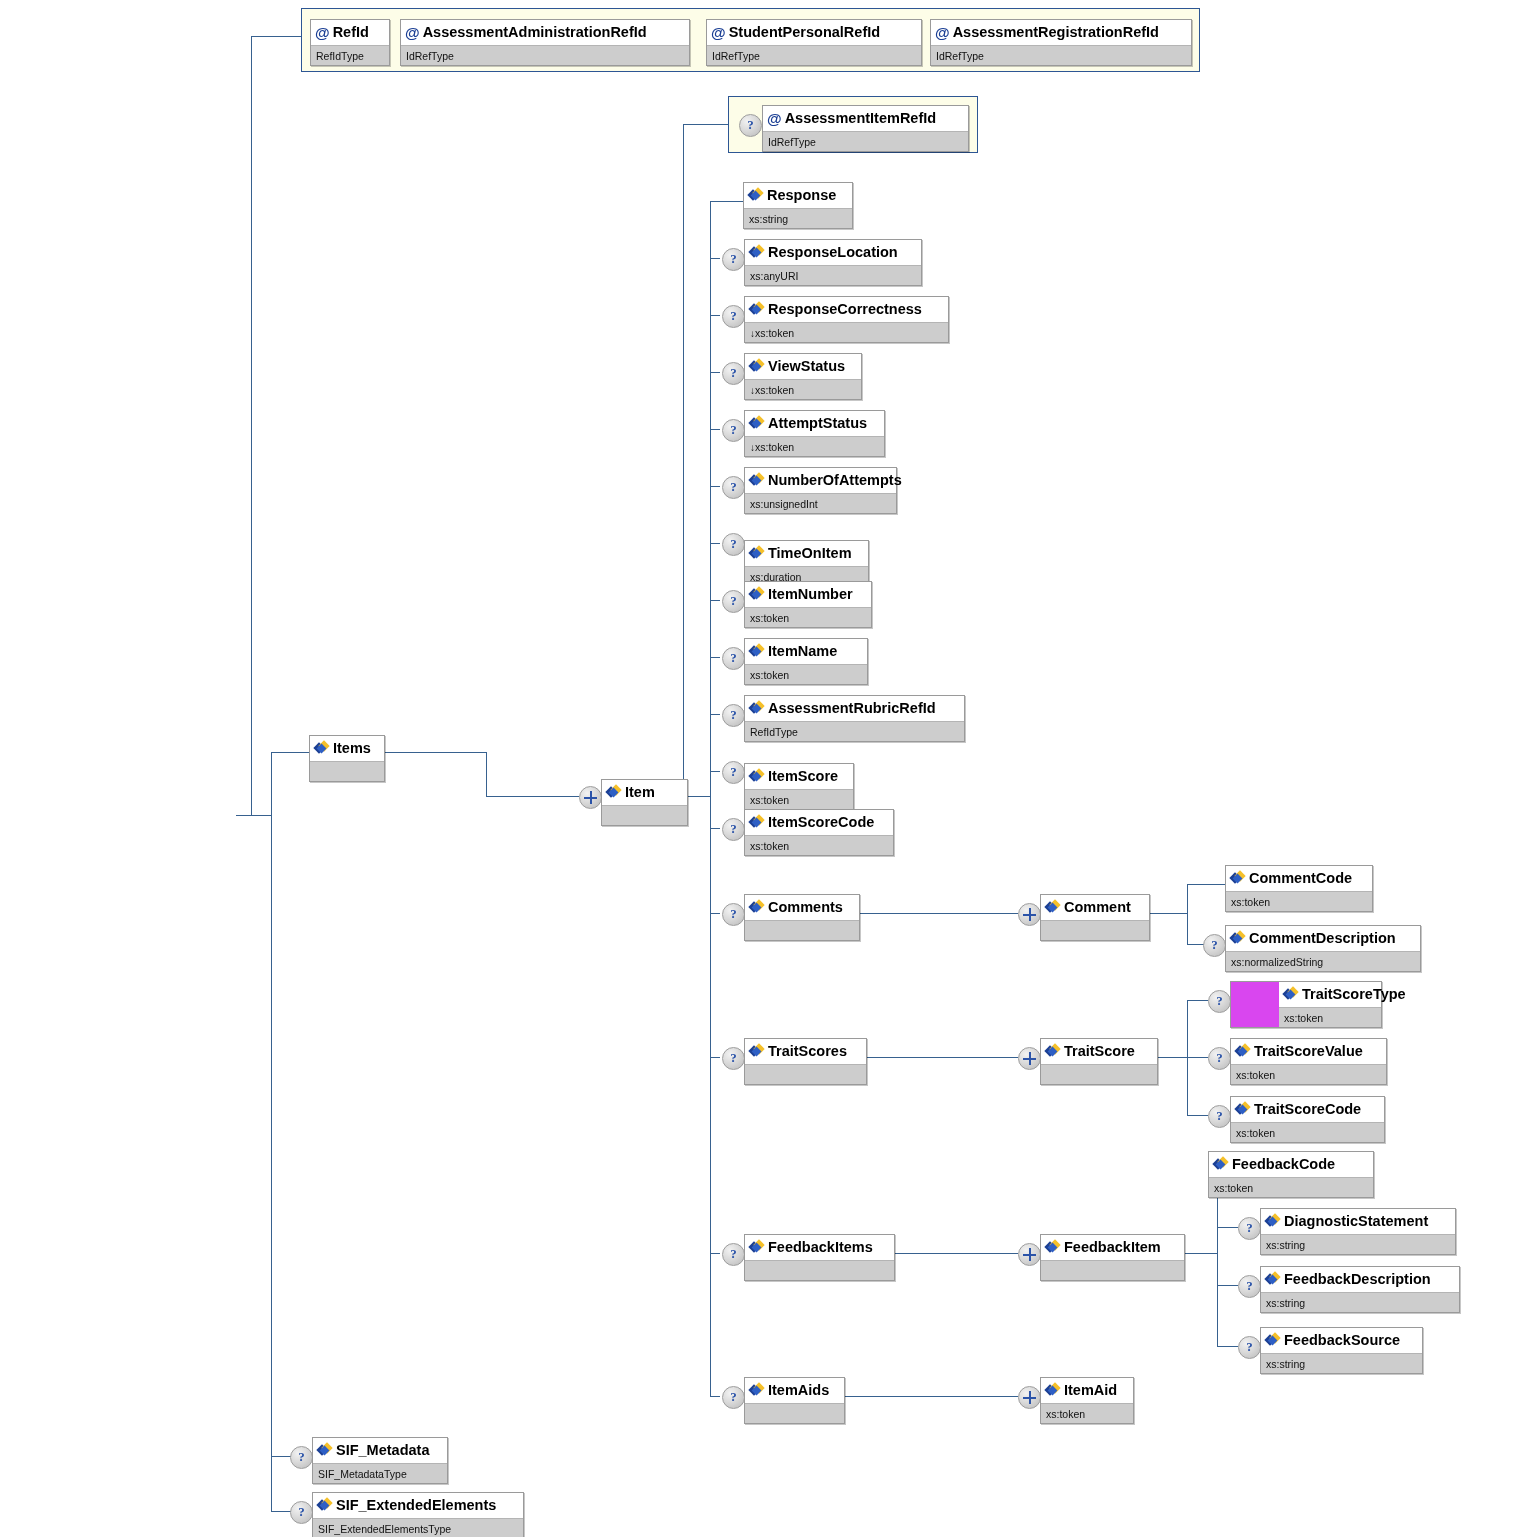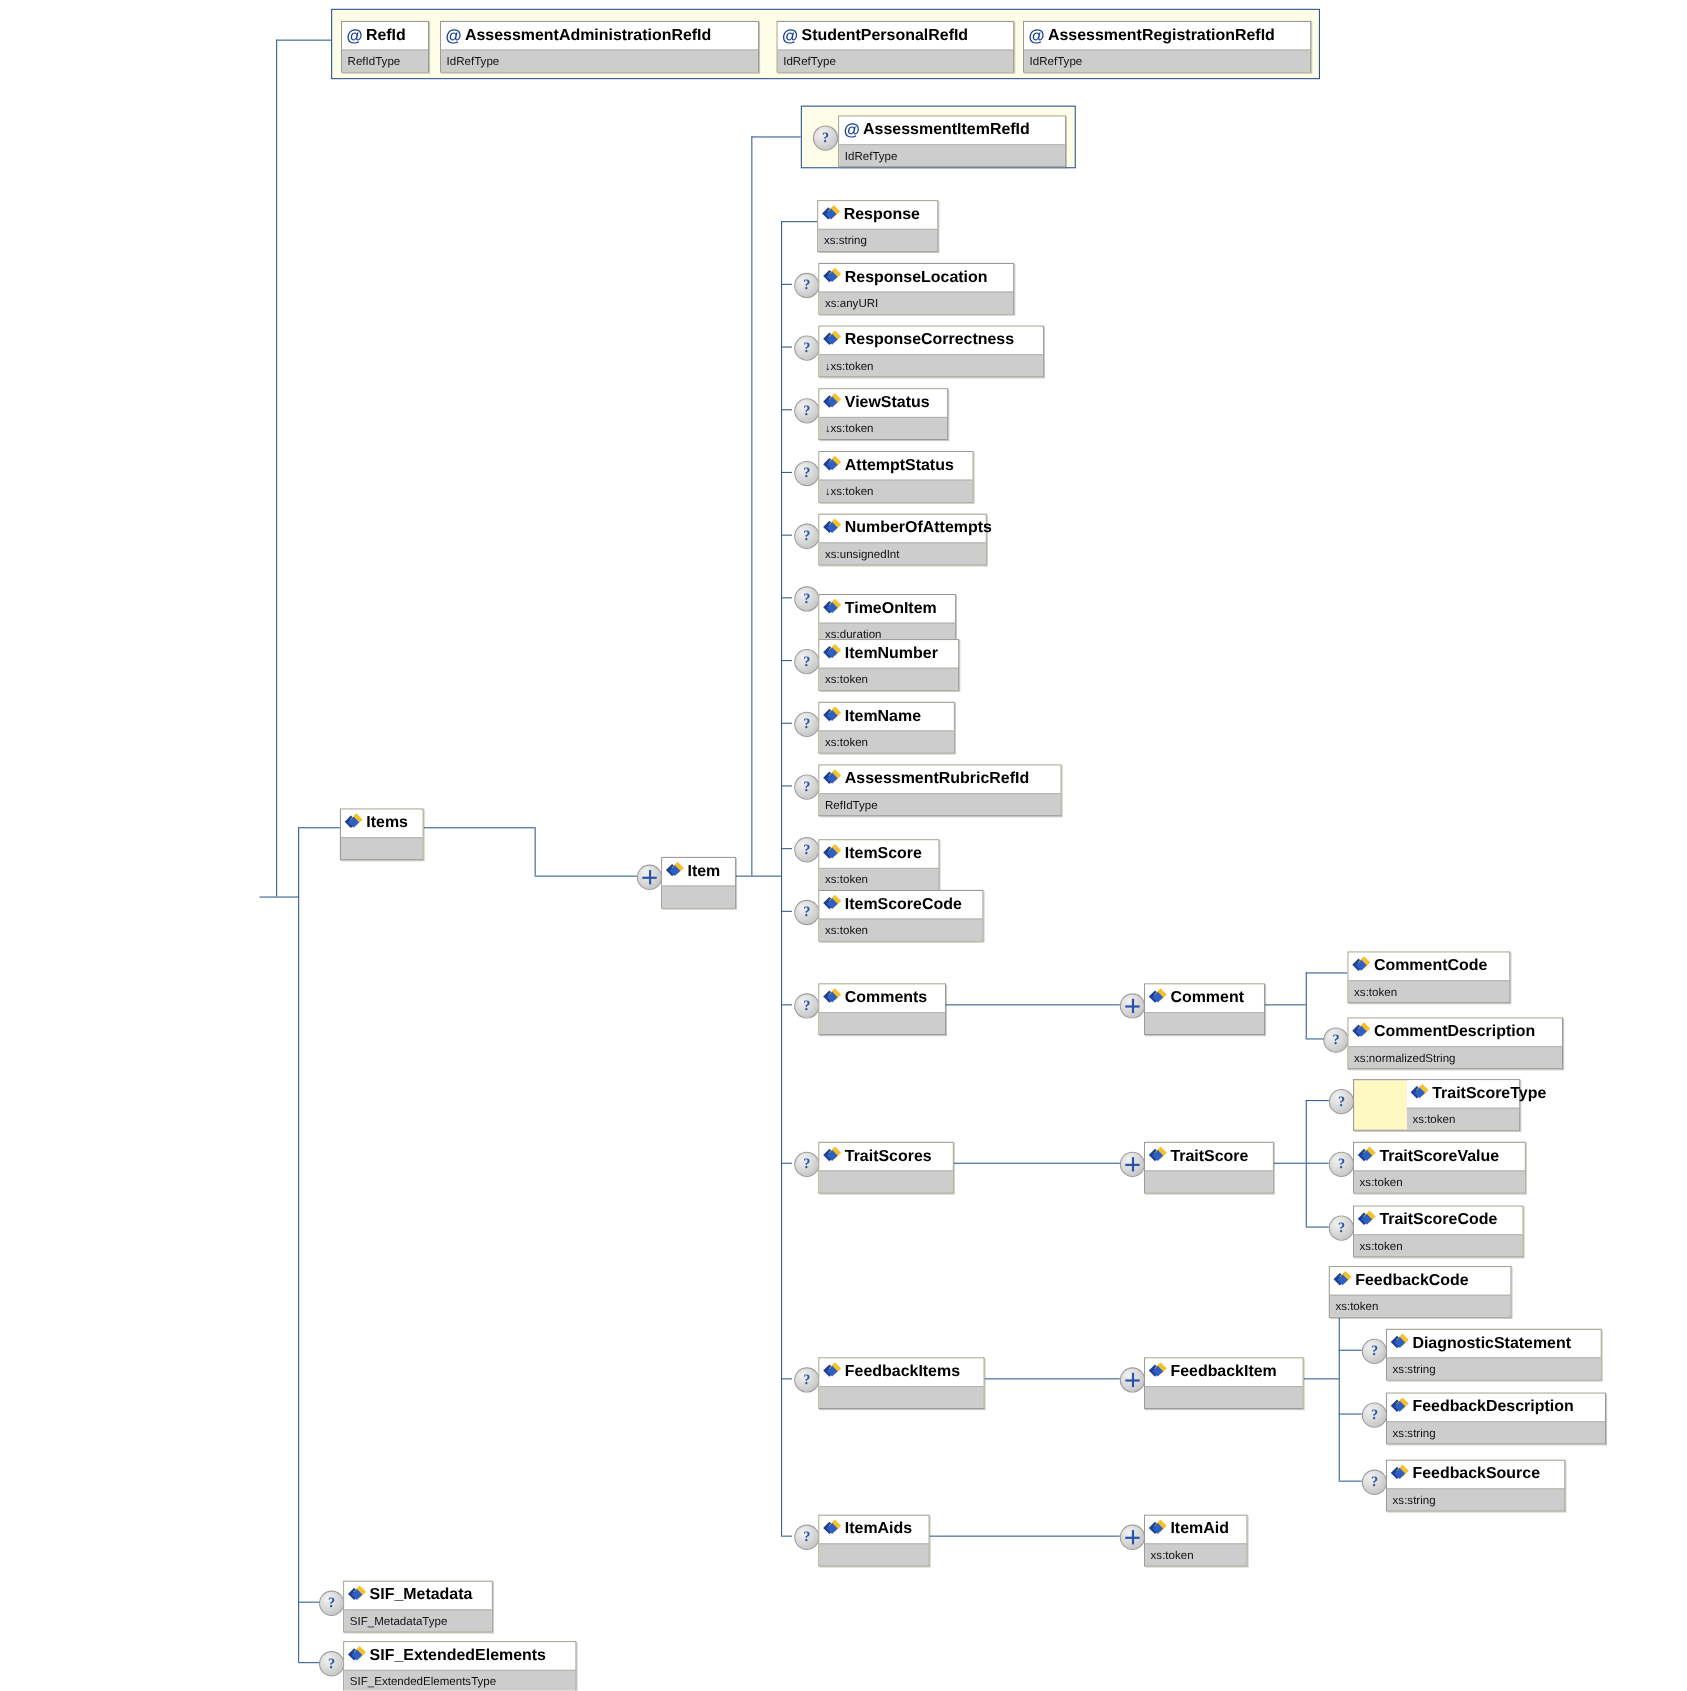--- a/index.html
+++ b/index.html
@@ -5,21 +5,21 @@
   html,body{margin:0;padding:0;background:#ffffff;}
   body{font-family:"Liberation Sans",sans-serif;}
   #canvas{position:relative;width:1534px;height:1537px;background:#fff;overflow:hidden;}
 
   
   .ln{position:absolute;background:#37618f;}
   .lh{height:1px;}
   .lv{width:1px;}
 
   
-  .node{position:absolute;box-sizing:border-box;border:1px solid #9a9a9a;background:#fef9c3;
+  .node{position:absolute;box-sizing:border-box;border:1px solid #9a9a9a;background:#d946ef;
         box-shadow:1px 1px 0 rgba(0,0,0,.22);}
   .node .nm{box-sizing:border-box;height:25px;line-height:25px;padding:0 7px 0 5px;
         font-size:14.5px;font-weight:bold;color:#000;white-space:nowrap;background:#fff;}
   .node .ty{box-sizing:border-box;height:20px;line-height:20px;padding:0 7px 0 5px;
         font-size:10.5px;color:#111;white-space:nowrap;background:#cdcdcd;border-top:1px solid #b4b4b4;}
   .node .ty.blank{color:transparent;}
   .node.attr .nm{padding-left:4px;}
 
   
   .eico{display:inline-block;width:14px;height:13px;vertical-align:-2px;margin-right:4px;position:relative;}
@@ -141,21 +141,21 @@
     </div>
   </div>
 
 
   <div class="node" style="left:309px;top:735px;width:76px;">
     <div class="nm"><span class="eico"><i class="a"></i><i class="b"></i><i class="c"></i></span><span>Items</span></div>
     <div class="ty blank">&nbsp;</div>
   </div>
 
   <div class="seq" style="left:579px;top:786px;"></div>
-  <div class="node" style="left:601px;top:779px;width:68px;">
+  <div class="node" style="left:601px;top:779px;width:87px;">
     <div class="nm"><span class="eico"><i class="a"></i><i class="b"></i><i class="c"></i></span><span>Item</span></div>
     <div class="ty blank">&nbsp;</div>
   </div>
 
   <div class="opt" style="left:290px;top:1446px;">?</div>
   <div class="node" style="left:312px;top:1437px;width:136px;">
     <div class="nm"><span class="eico"><i class="a"></i><i class="b"></i><i class="c"></i></span><span>SIF_Metadata</span></div>
     <div class="ty">SIF_MetadataType</div>
   </div>
 

